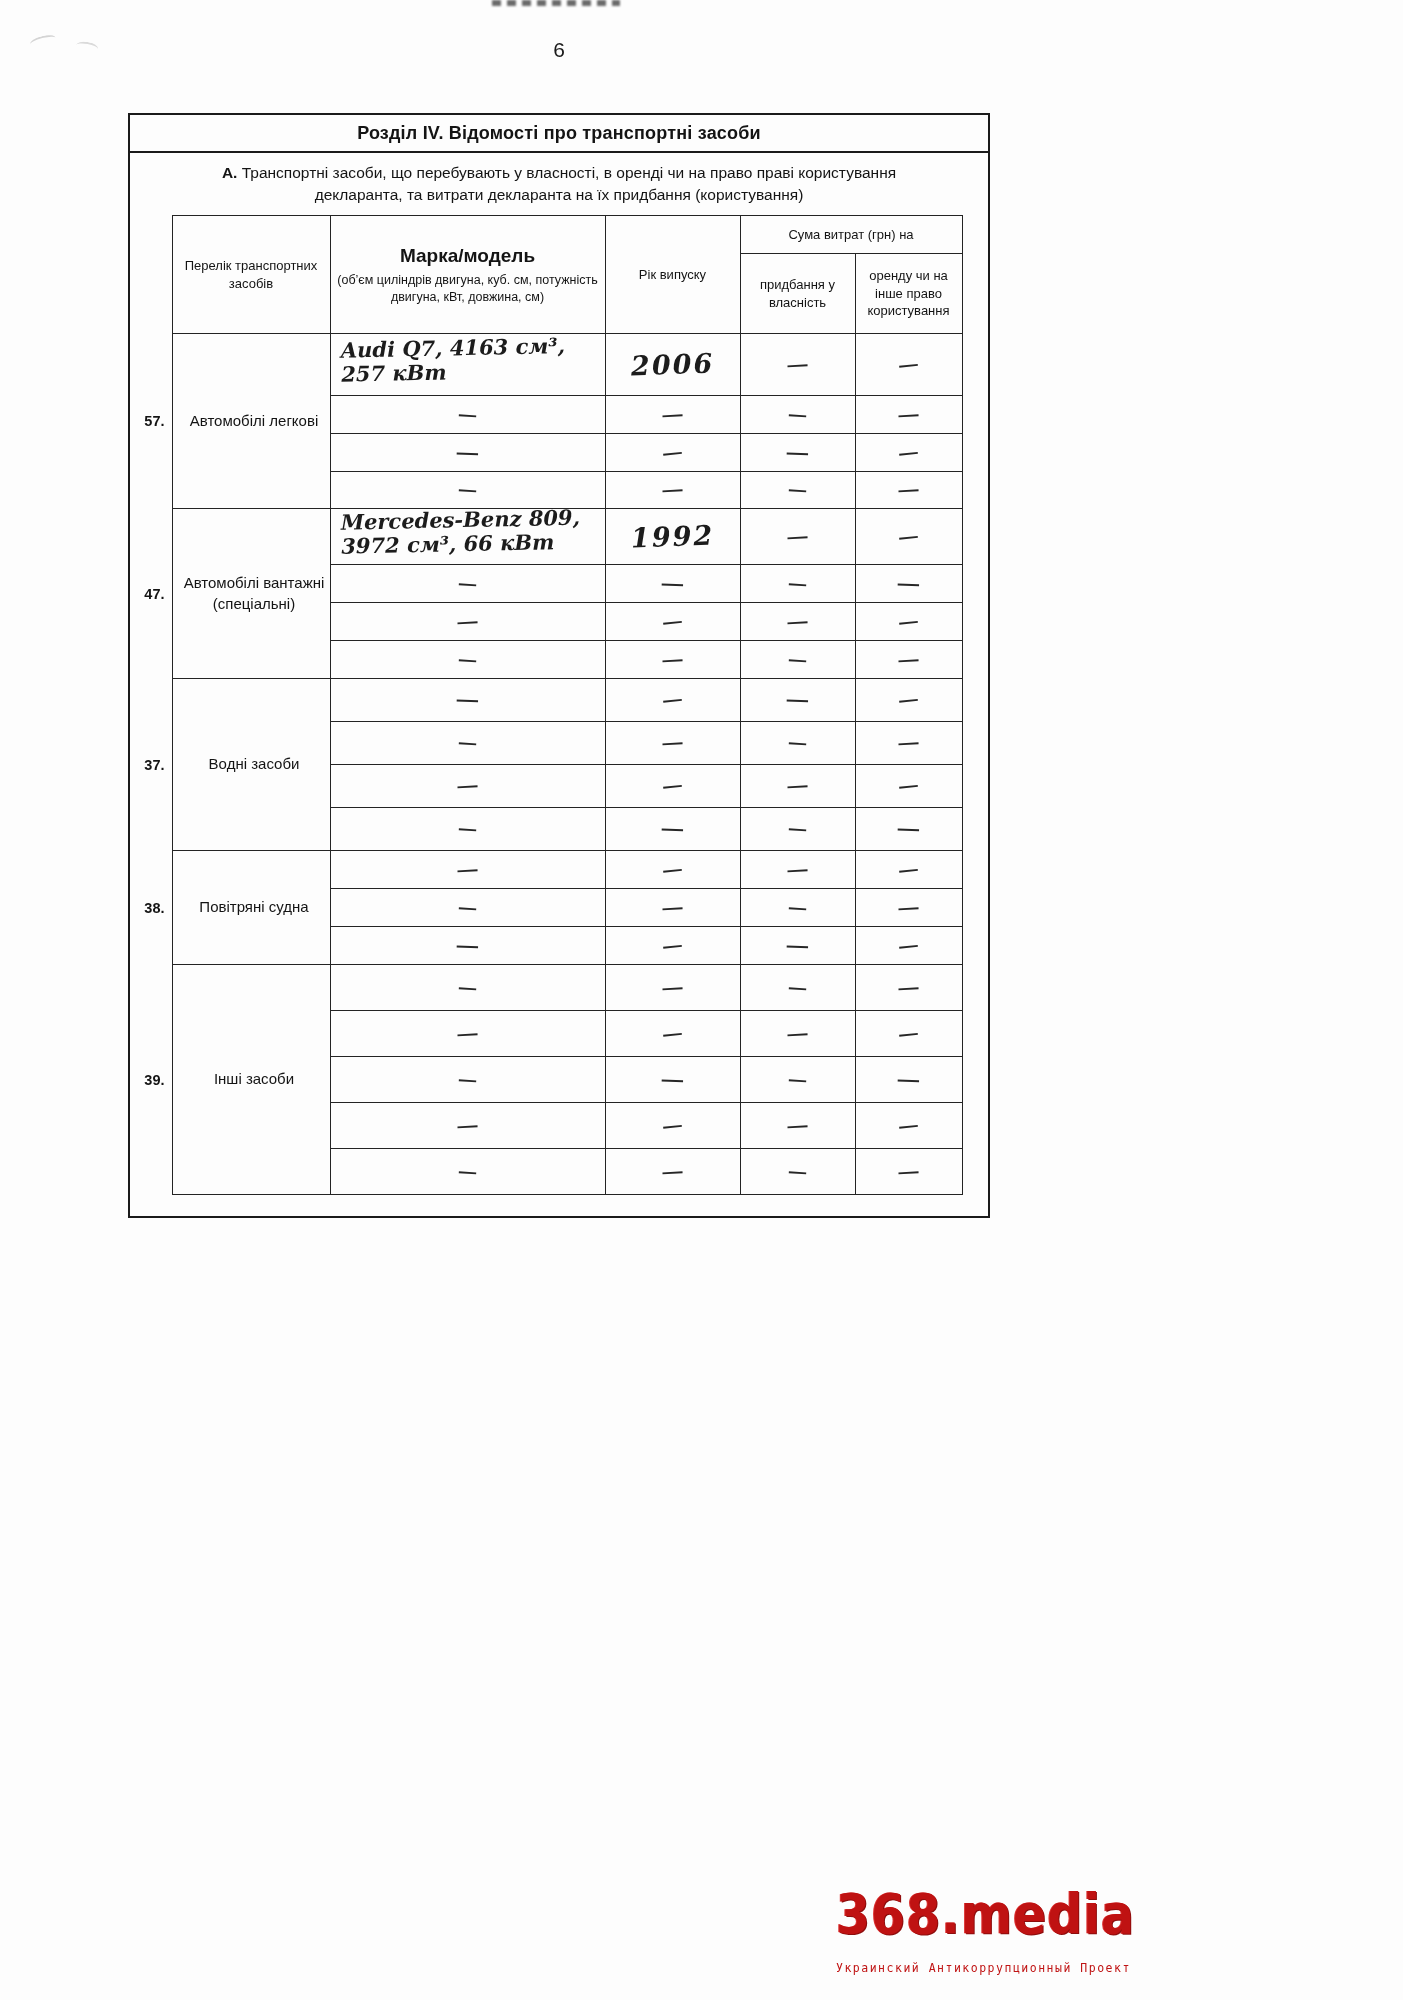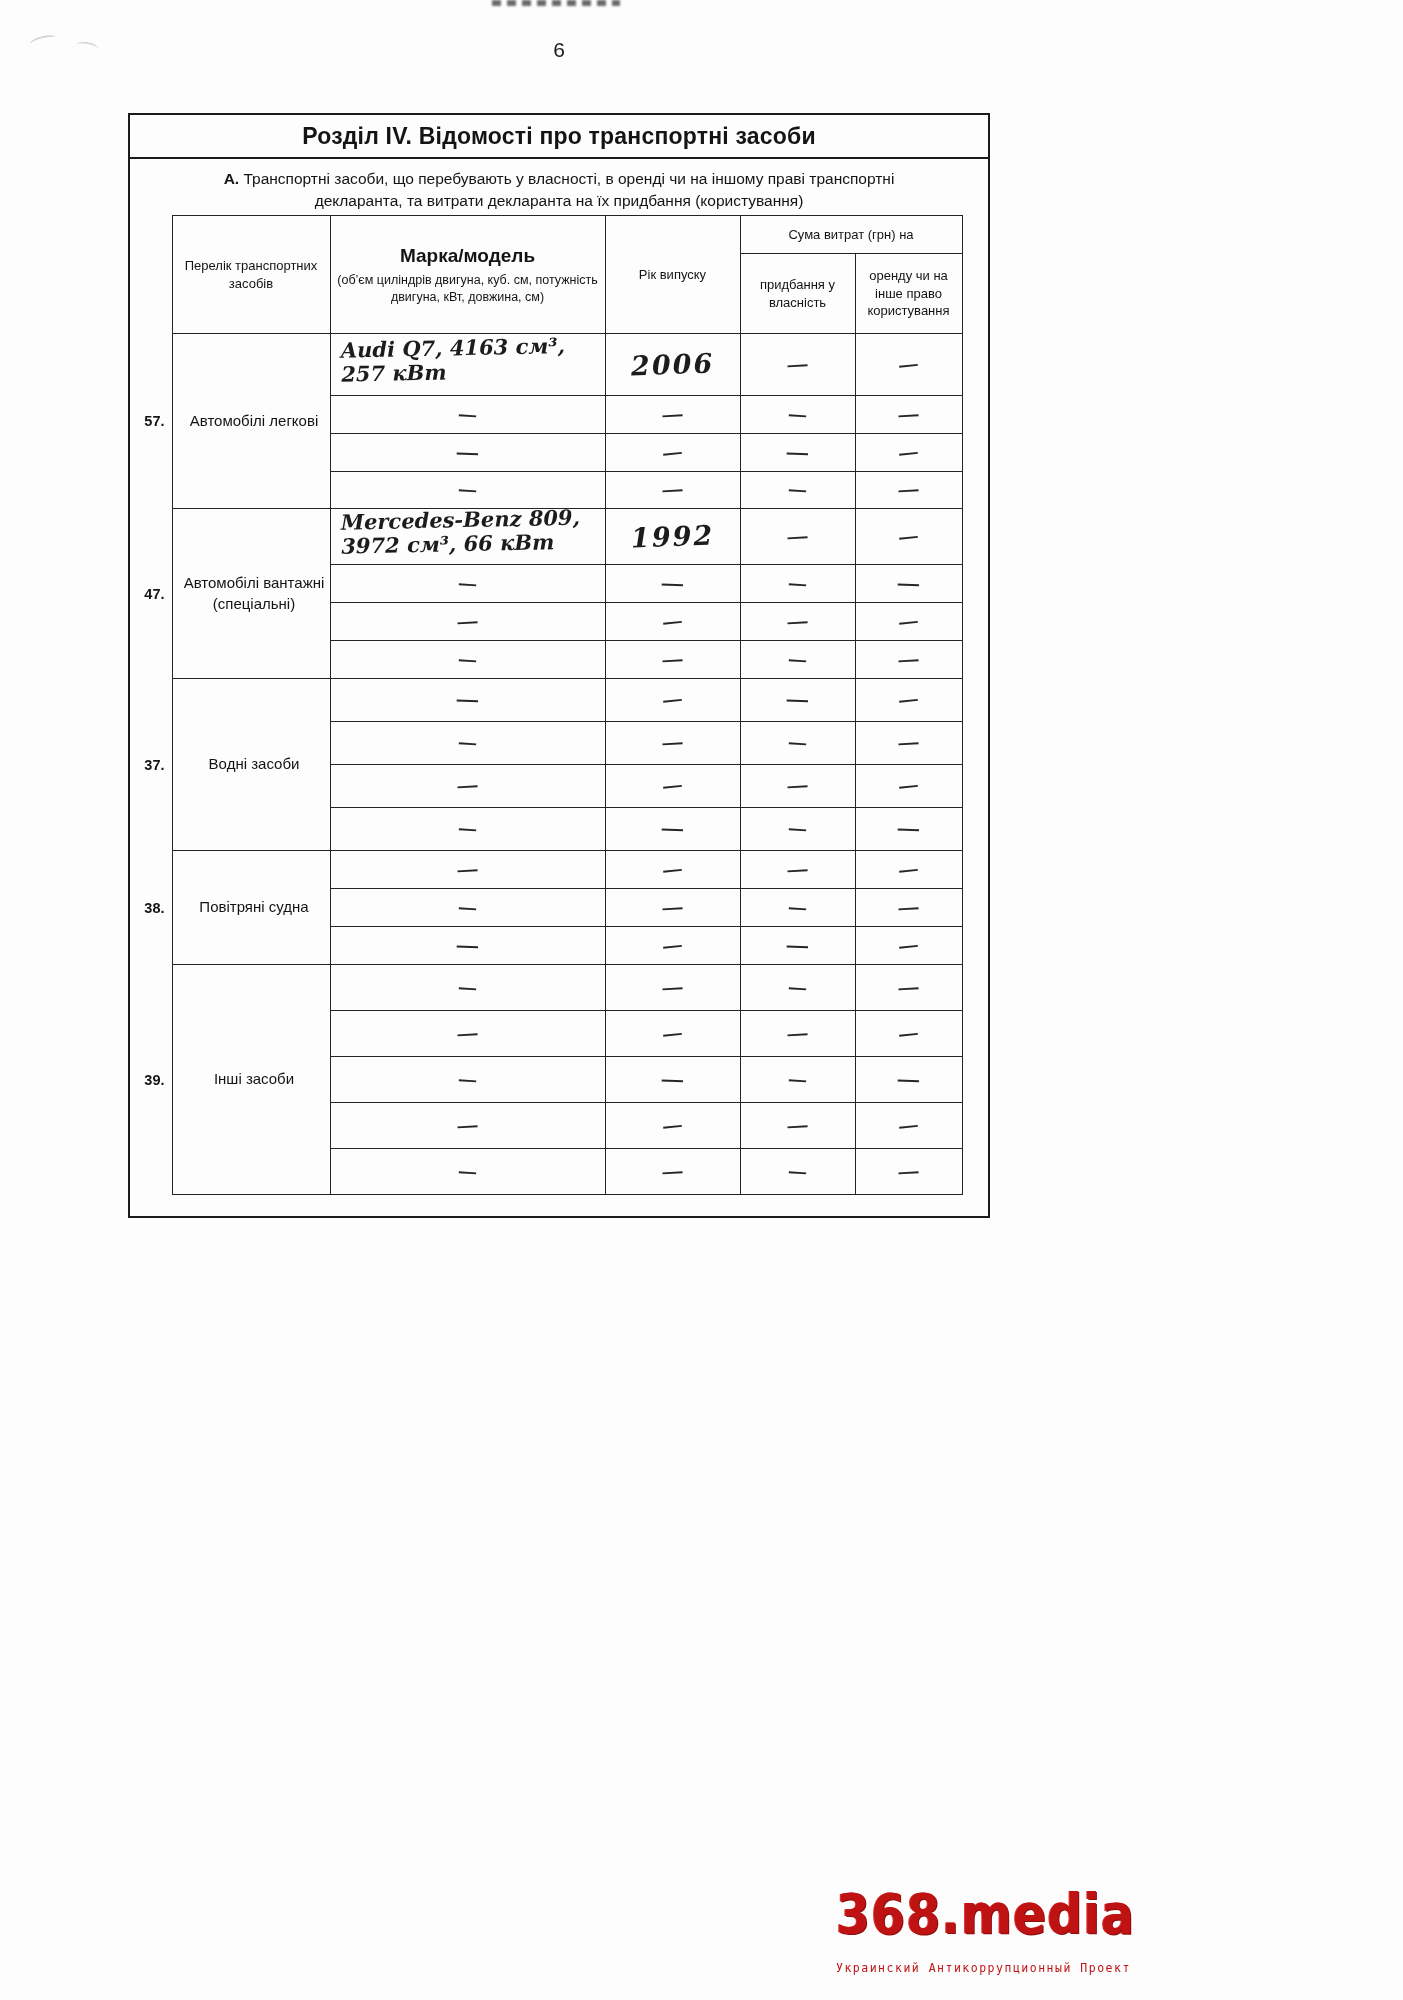--- a/index.html
+++ b/index.html
@@ -16,22 +16,22 @@
   .art-pencil{position:absolute;left:30px;top:30px;width:90px;height:28px;opacity:.35}
   .art-pencil::before{content:"";position:absolute;left:0;top:6px;width:26px;height:8px;
     border-top:2px solid #8a8a8a;border-radius:50%;transform:rotate(-14deg)}
   .art-pencil::after{content:"";position:absolute;left:46px;top:12px;width:22px;height:8px;
     border-top:2px solid #9a9a9a;border-radius:50%;transform:rotate(10deg)}
   .page-number{position:absolute;left:128px;top:38px;width:862px;text-align:center;
     font-size:21px;color:#1c1c1c}
   
   .form-box{position:absolute;left:128px;top:113px;width:862px;height:1105px;
     border:2px solid #1b1b1b;background:#fdfdfd}
-  .title{height:44px;border-bottom:2px solid #1b1b1b;display:flex;align-items:center;
-    justify-content:center;font-weight:bold;font-size:23px;letter-spacing:.2px}
+  .title{height:38px;border-bottom:2px solid #1b1b1b;display:flex;align-items:center;
+    justify-content:center;font-weight:bold;font-size:18px;letter-spacing:.2px}
   .subtitle{padding:9px 26px 0;text-align:center;font-size:15.5px;line-height:1.42}
   .subtitle b{font-weight:bold}
   
   table.tbl{position:absolute;left:2px;top:100px;border-collapse:collapse;table-layout:fixed;
     width:830px}
   .tbl td,.tbl th{border:1.5px solid #242424;vertical-align:middle;font-weight:normal;
     padding:2px 4px}
   .tbl td.num,.tbl td.ghost{border:none;background:transparent}
   .tbl thead th{text-align:center;font-size:13px;line-height:1.35}
   .th-sum{height:38px}
@@ -65,21 +65,21 @@
 <body>
 
 <div class="art-top"></div>
 <div class="art-pencil"></div>
 
 <div class="page-number">6</div>
 
 <div class="form-box">
   <div class="title">Розділ IV. Відомості про транспортні засоби</div>
   <div class="subtitle">
-    <b>А.</b><span> Транспортні засоби, що перебувають у власності, в оренді чи на іншому праві транспортні</span><br>
+    <b>А.</b><span> Транспортні засоби, що перебувають у власності, в оренді чи на право праві користування</span><br>
     <span>декларанта, та витрати декларанта на їх придбання (користування)</span>
   </div>
 
   <table class="tbl">
     <colgroup>
       <col style="width:40px">
         <col style="width:158px">
         <col style="width:275px">
       <col style="width:135px">
         <col style="width:115px">

